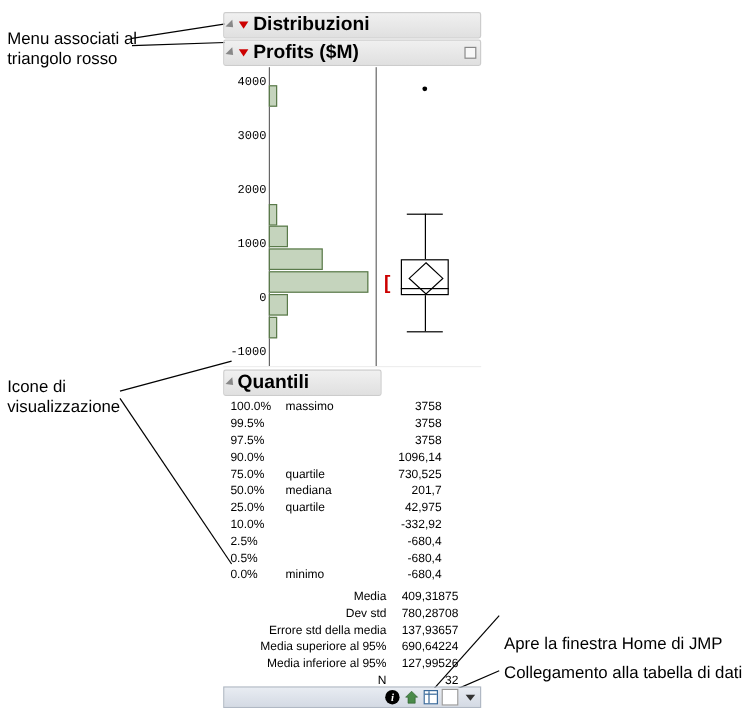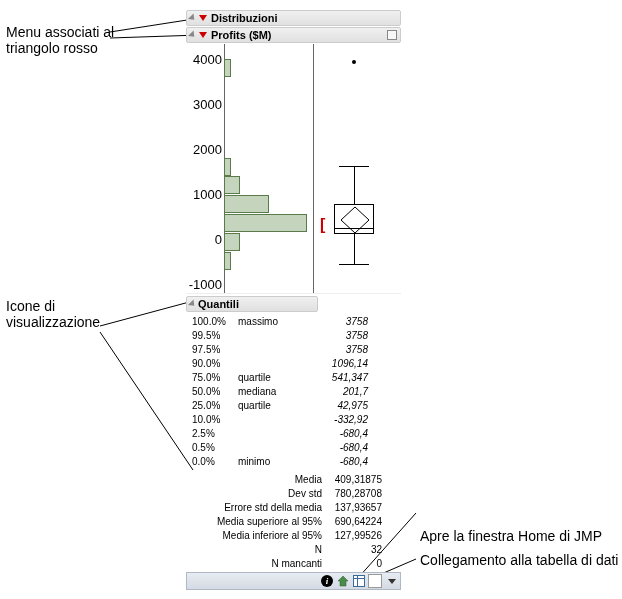--- a/index.html
+++ b/index.html
@@ -44,41 +44,42 @@
   .red-triangle {
     width: 0; height: 0;
     border-top: 6px solid #c00;
     border-left: 4px solid transparent;
     border-right: 4px solid transparent;
     margin-right: 4px;
     margin-left: 1px;
   }
   .section-title {
     font-weight: bold;
-    font-size: 11px;
+    font-size: 16px;
   }
   .popout-icon {
     position: absolute;
     right: 3px;
     width: 10px; height: 10px;
     border: 1px solid #888;
     background: #f8f8f8;
   }
   .chart-area {
     height: 250px;
     display: flex;
     border-bottom: 1px solid #eee;
     margin-bottom: 2px;
     padding-left: 4px;
   }
   .y-axis {
     width: 34px;
     position: relative;
-    font-size: 13px;
+    font-size: 10px;
     text-align: right;
+    font-family: Liberation Mono, monospace;
   }
   .y-tick { position: absolute; right: 2px; }
   .histogram {
     width: 90px;
     position: relative;
     border-right: 1px solid #666;
   }
   .hbar {
     position: absolute;
     left: 0;
@@ -132,21 +133,21 @@
   .quant-section, .summary-section {
     padding: 2px 6px;
     font-size: 10px;
   }
   .quant-row, .summary-row {
     display: flex;
     line-height: 14px;
   }
   .q-pct { width: 46px; }
   .q-label { width: 60px; }
-  .q-val { width: 70px; text-align: right; font-style: italic; }
+  .q-val { width: 70px; text-align: right; }
   .s-label { width: 130px; text-align: right; }
   .s-val { width: 60px; text-align: right; }
   .section-header.sub {
     width: 132px;
     margin-left: 0;
     margin-top: 2px;
   }
   .status-bar {
     position: absolute;
     left: 186px;
@@ -218,21 +219,21 @@
     overflow: visible;
     pointer-events: none;
   }
 </style>
 </head>
 <body>
 
 <div class="annotation" style="left:6px; top:24px; width:130px;">
   <span>Menu associati al triangolo rosso</span>
 </div>
-<div class="annotation" style="left:6px; top:298px; width:130px;">
+<div class="annotation" style="left:6px; top:314px; width:130px;">
   <span>Icone di visualizzazione</span>
 </div>
 <div class="annotation" style="left:420px; top:528px;">
   <span>Apre la finestra Home di JMP</span>
 </div>
 <div class="annotation" style="left:420px; top:552px;text-align:center;">
   <span>Collegamento alla tabella di dati</span>
 </div>
 
 <svg class="callout" style="left:0; top:0;" width="622" height="599">
@@ -315,21 +316,21 @@
         <span class="q-val">3758</span>
       </div>
       <div class="quant-row">
         <span class="q-pct">90.0%</span>
         <span class="q-label"></span>
         <span class="q-val">1096,14</span>
       </div>
       <div class="quant-row">
         <span class="q-pct">75.0%</span>
         <span class="q-label">quartile</span>
-        <span class="q-val">541,347</span>
+        <span class="q-val">730,525</span>
       </div>
       <div class="quant-row">
         <span class="q-pct">50.0%</span>
         <span class="q-label">mediana</span>
         <span class="q-val">201,7</span>
       </div>
       <div class="quant-row">
         <span class="q-pct">25.0%</span>
         <span class="q-label">quartile</span>
         <span class="q-val">42,975</span>

